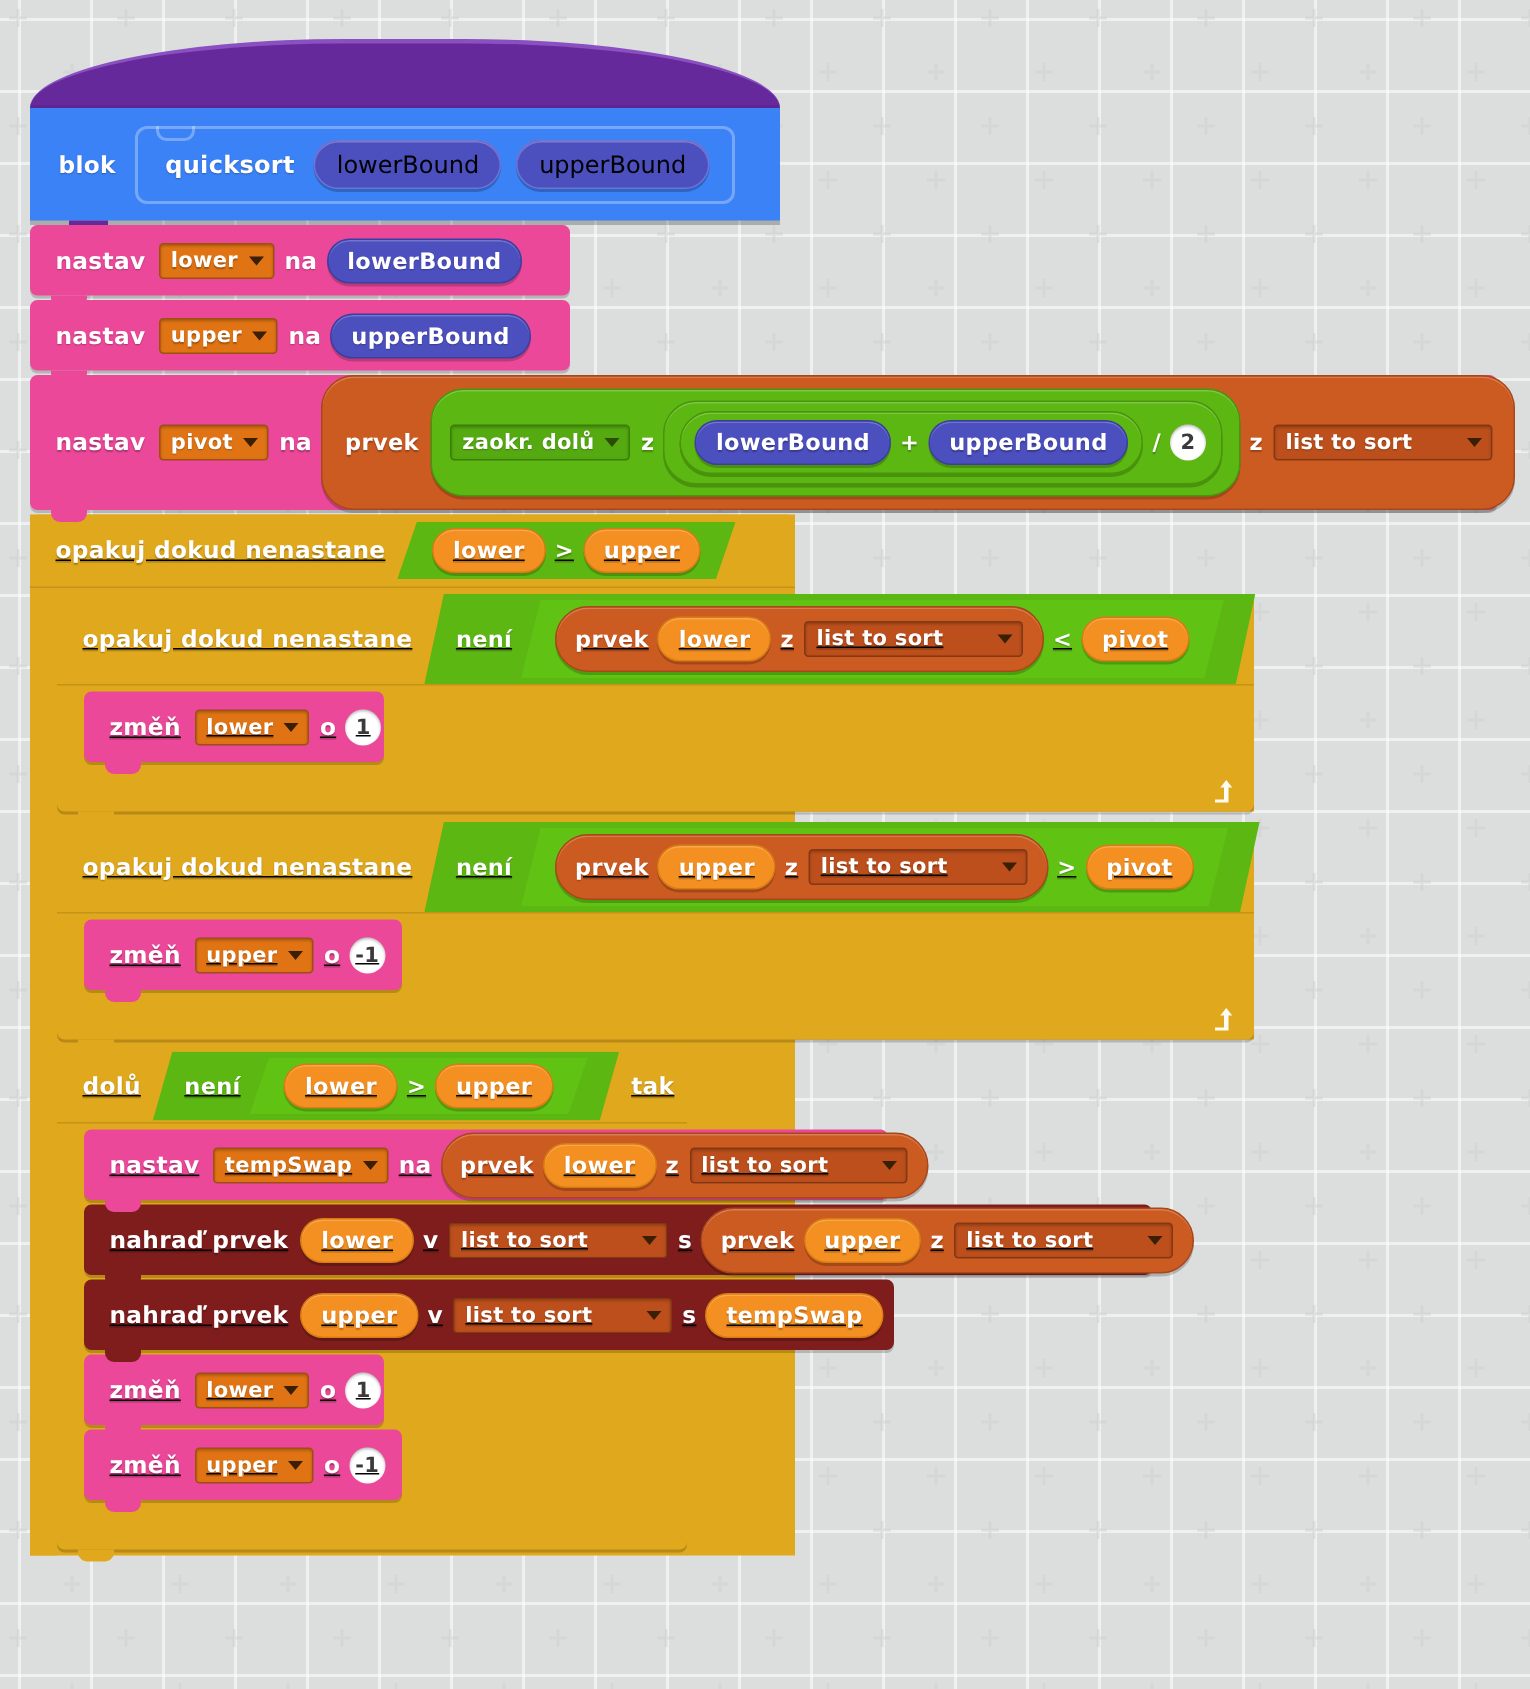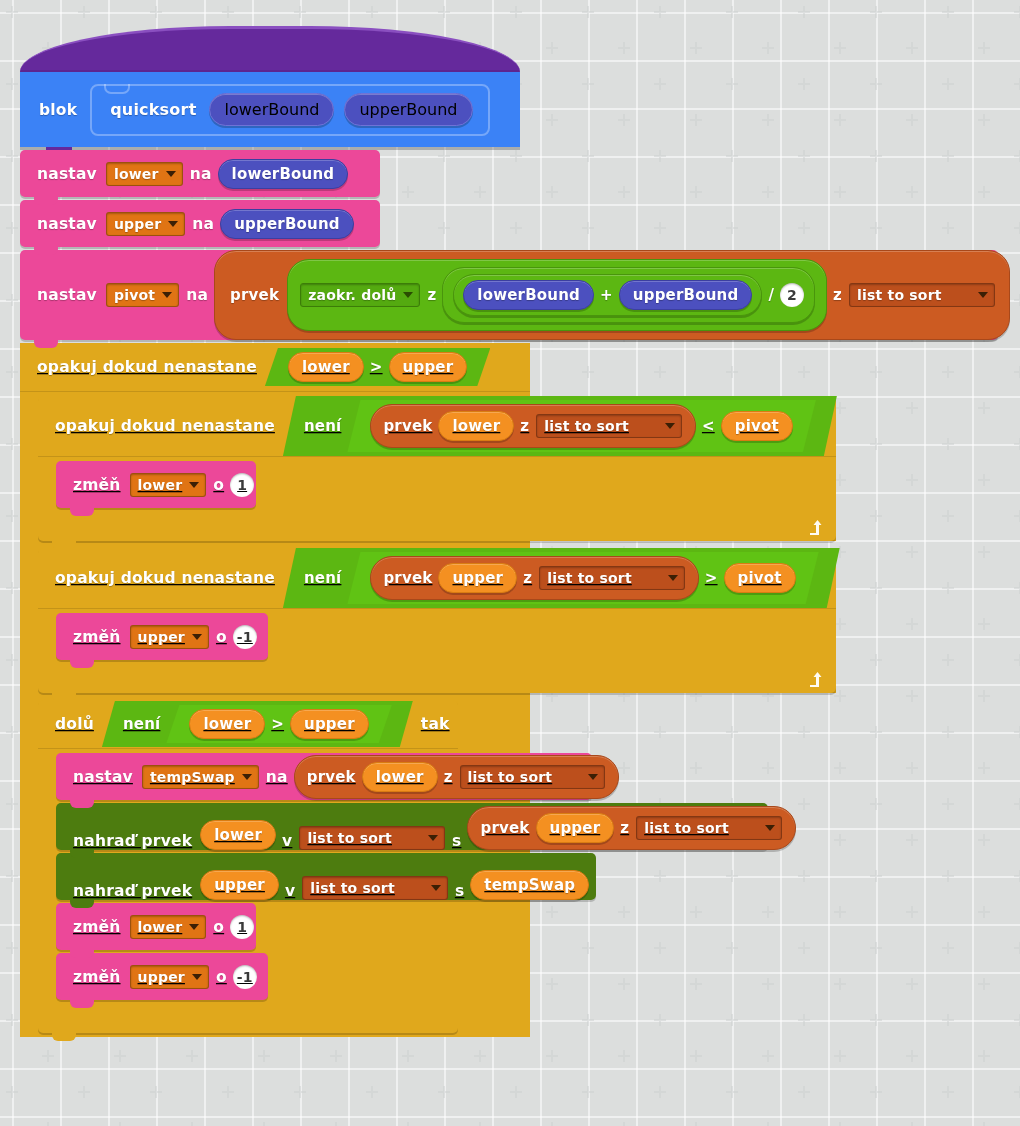--- a/index.html
+++ b/index.html
@@ -98,21 +98,21 @@
     border-radius:5px;
     box-shadow:0 2px 0 rgba(0,0,0,.18);
     margin-bottom:3px;
   }
   .cmd:after{
     content:""; position:absolute; left:14px; bottom:-8px;
     width:24px; height:8px; border-radius:0 0 6px 6px;
     background:inherit; z-index:1;
   }
   .c-data{ background:#ec4899; }
-  .c-list{ background:#4d7c0f;align-items:flex-end; }
+  .c-list{ background:#7f1d1d; }
 
   
   .rep{
     display:inline-flex; align-items:center;
     border-radius:22px;
     padding:5px 13px;
     font-size:15px; font-weight:bold; color:#fff;
     margin:0 3px;
     box-shadow:inset 0 1px 0 rgba(255,255,255,.22), 0 2px 0 rgba(0,0,0,.2);
     white-space:nowrap;

